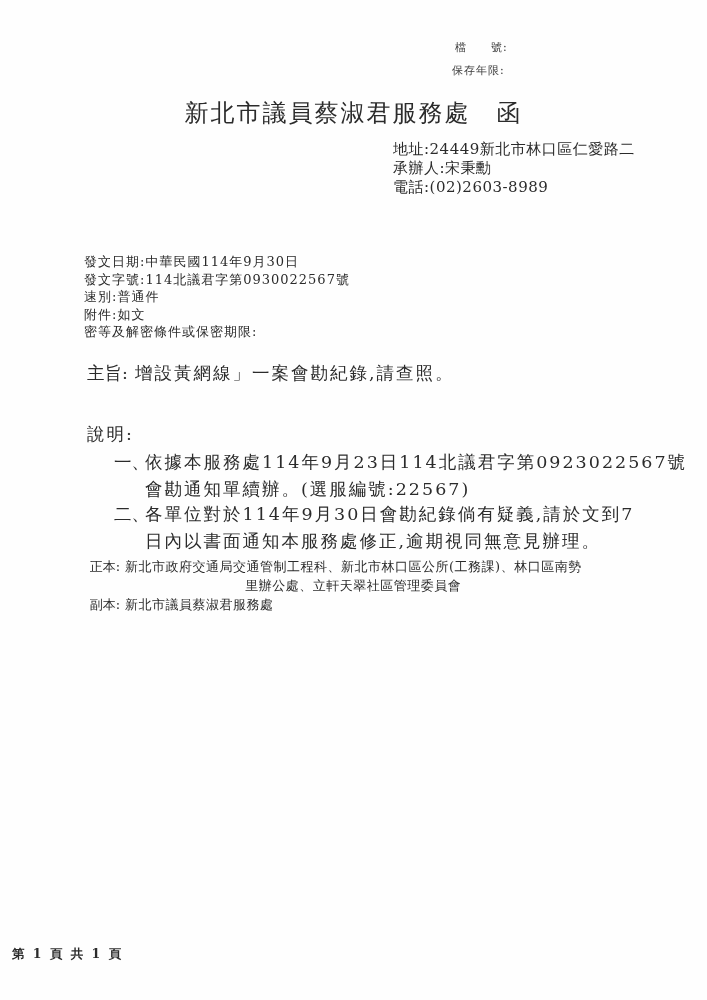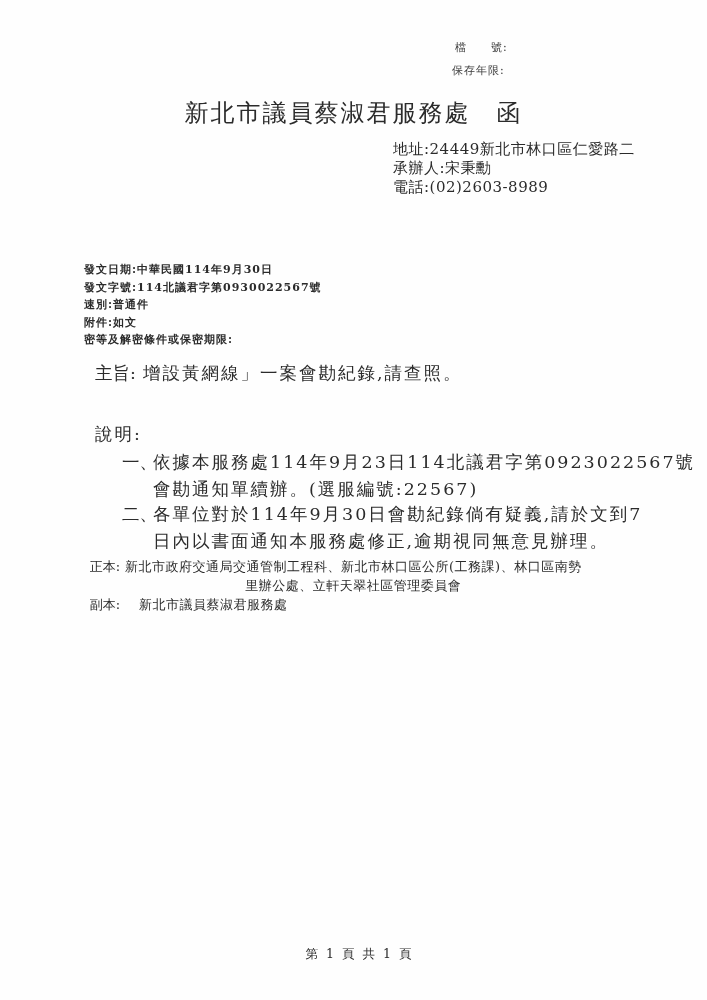--- a/index.html
+++ b/index.html
@@ -25,44 +25,45 @@
     letter-spacing: 2px;
     font-weight: 500;
     margin-top: 17px;
   }
 
   .sender-block { left: 393px; top: 140px; font-size: 15px; line-height: 19px; letter-spacing: 0.5px; }
   .sender-block .indent { padding-left: 34px; }
 
   .recipient { left: 87px; top: 227px; font-size: 17px; letter-spacing: 2.5px; }
 
-  .meta-block { left: 84px; top: 261px; font-size: 11px; line-height: 17.5px; letter-spacing: 1px; font-weight: bold; }
+  .meta-block { left: 84px; top: 253px; font-size: 13px; line-height: 17.5px; letter-spacing: 1px; }
 
-  .body-size { font-size: 17.5px; letter-spacing: 2px; line-height: 26.5px; margin-left: 8px; }
+  .body-size { font-size: 17.5px; letter-spacing: 2px; line-height: 26.5px; }
 
   .subject-block { left: 87px; top: 360px; display: flex; }
   .subject-label { width: 48px; flex: 0 0 48px; letter-spacing: 0; }
 
   .explain-label { left: 87px; top: 421px; }
 
   .list-item { display: flex; }
   .item-1 { left: 114px; top: 449px; }
   .item-2 { left: 114px; top: 501px; }
   .item-no { width: 31px; flex: 0 0 31px; letter-spacing: 0; }
 
   .dist-size { font-size: 13px; letter-spacing: 0.5px; line-height: 19px; text-align: center; }
   .dist-primary { left: 85px; top: 557px; display: flex; }
-  .dist-copy { left: 85px; top: 595px; display: flex; gap: 14px; }
+  .dist-copy { left: 85px; top: 595px; display: flex; }
   .dist-label { width: 40px; flex: 0 0 40px; letter-spacing: 0; }
 
   .footer {
     left: 12px; right: 0; top: 946px;
-    text-align: center;
+    text-align: left;
     font-size: 12.5px;
     letter-spacing: 2px;
+    font-weight: bold;
   }
   .line { white-space: nowrap; }
 </style>
 </head>
 <body>
 
 <div class="page">
 
   <div class="abs small-label" style="left:455px; top:40px;">檔　　號:</div>
 

